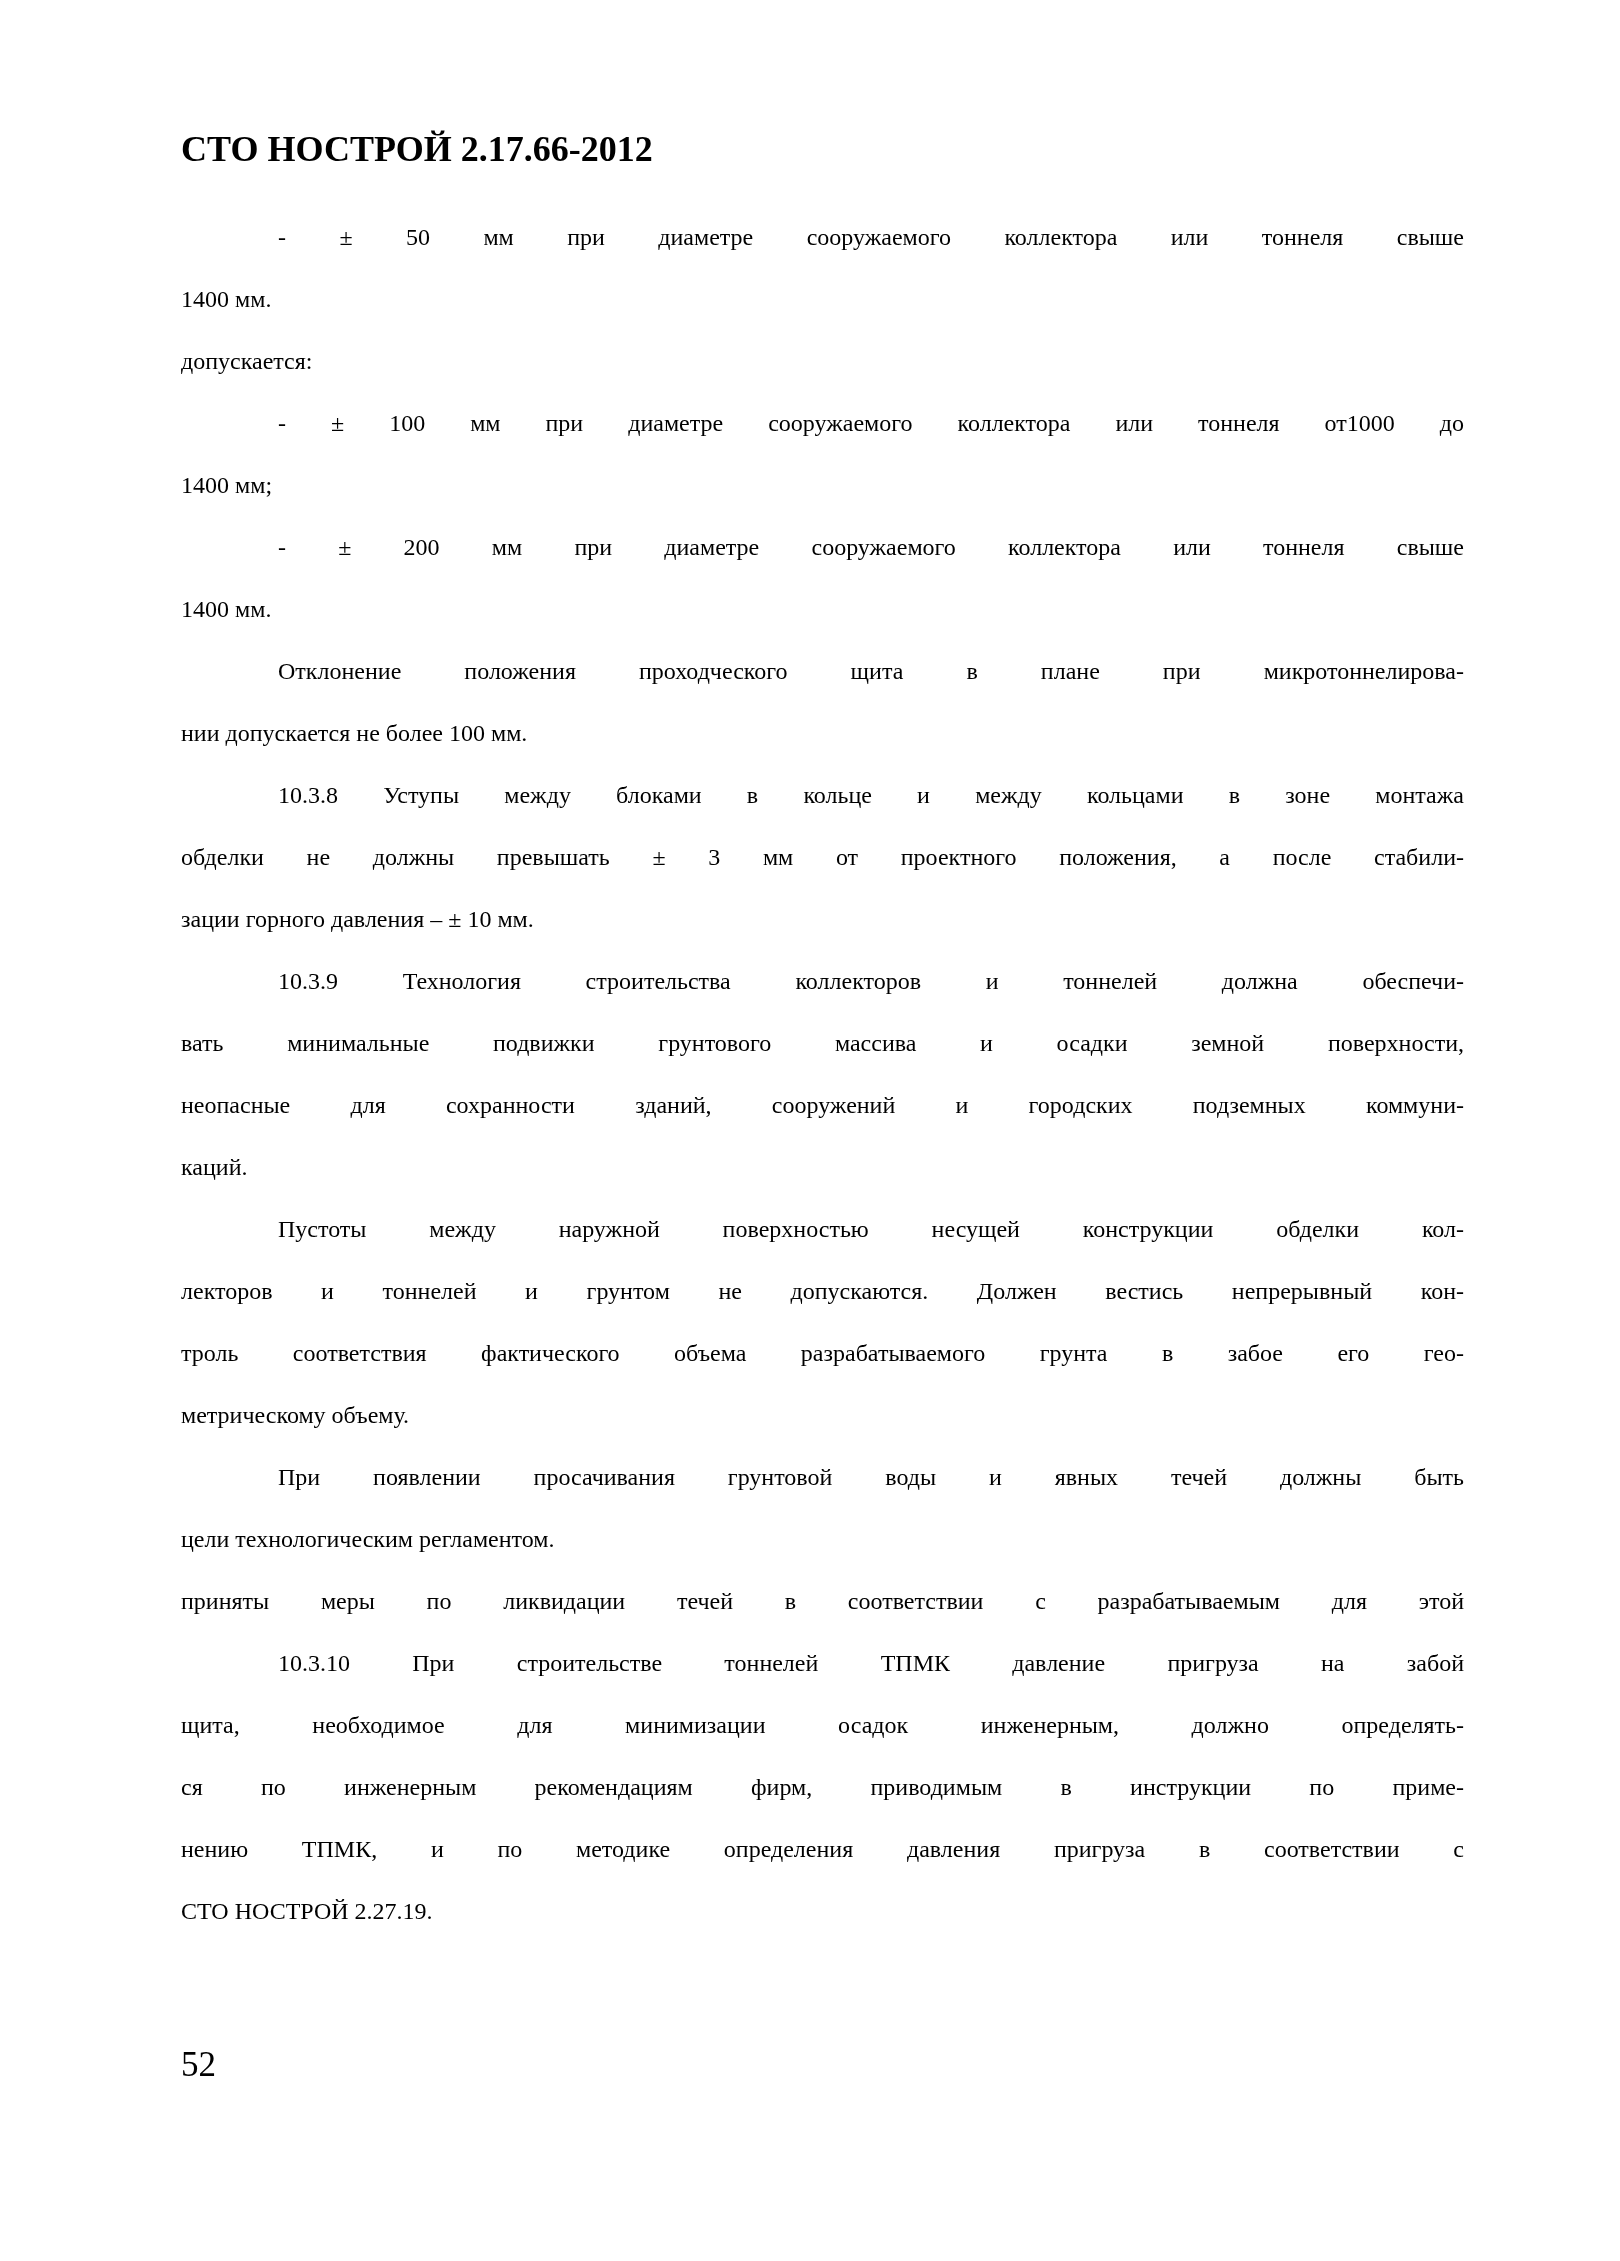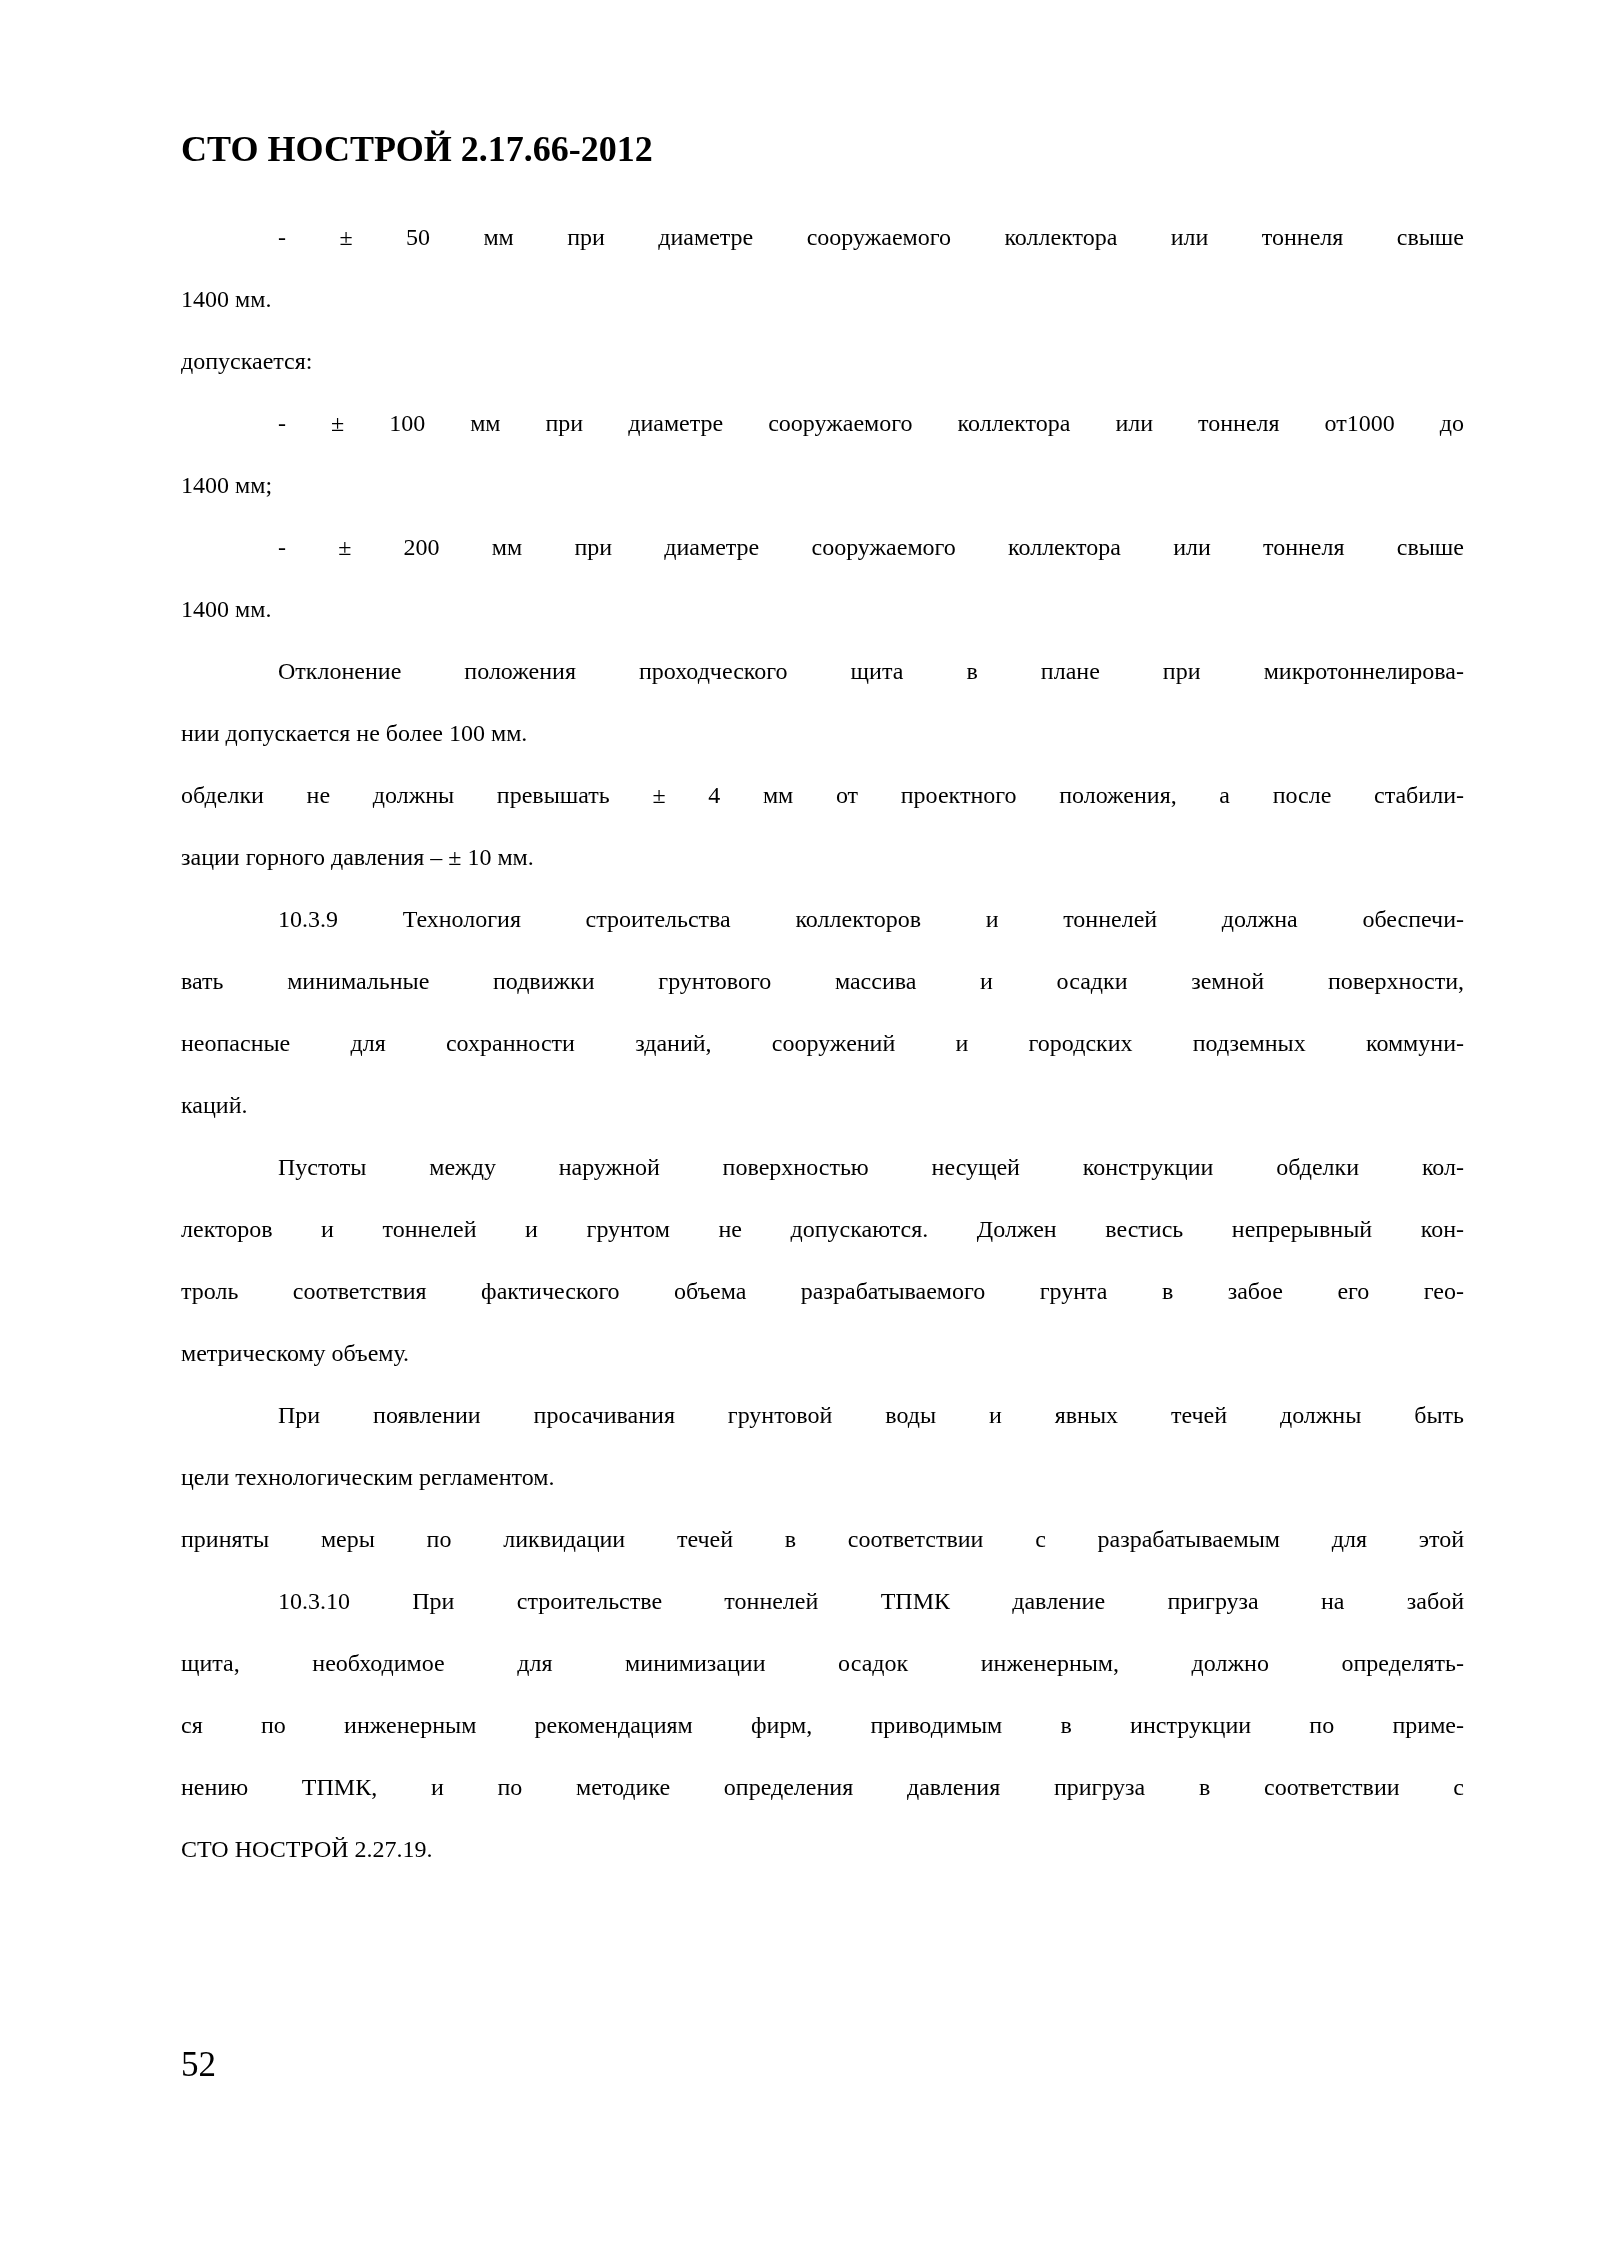--- a/index.html
+++ b/index.html
@@ -62,21 +62,22 @@
   <div class="body-text">
       <div class="line indent justify">- ± 50 мм  при  диаметре  сооружаемого  коллектора  или  тоннеля  свыше</div>
       <div class="line">1400 мм.</div>
       <div class="line">допускается:</div>
       <div class="line indent justify">- ± 100 мм  при  диаметре  сооружаемого  коллектора  или  тоннеля  от1000  до</div>
       <div class="line">1400 мм;</div>
       <div class="line indent justify">- ± 200 мм  при  диаметре  сооружаемого  коллектора  или  тоннеля  свыше</div>
       <div class="line">1400 мм.</div>
       <div class="line indent justify">Отклонение положения проходческого щита в плане при микротоннелирова-</div>
       <div class="line">нии допускается не более 100 мм.</div>
-      <div class="line justify">обделки не должны превышать ± 4 мм от проектного положения, а после стабили-</div>
+      <div class="line indent justify">10.3.8 Уступы  между  блоками  в  кольце  и  между  кольцами  в  зоне  монтажа</div>
+      <div class="line justify">обделки не должны превышать ± 3 мм от проектного положения, а после стабили-</div>
       <div class="line">зации горного давления – ± 10 мм.</div>
       <div class="line indent justify">10.3.9 Технология строительства коллекторов и тоннелей должна обеспечи-</div>
       <div class="line justify">вать  минимальные  подвижки  грунтового  массива  и  осадки  земной  поверхности,</div>
       <div class="line justify">неопасные для сохранности зданий, сооружений и городских подземных коммуни-</div>
       <div class="line">каций.</div>
       <div class="line indent justify">Пустоты между наружной поверхностью несущей конструкции обделки кол-</div>
       <div class="line justify">лекторов и тоннелей и грунтом не допускаются. Должен вестись непрерывный кон-</div>
       <div class="line justify">троль соответствия фактического объема разрабатываемого грунта в забое его гео-</div>
       <div class="line">метрическому объему.</div>
       <div class="line indent justify">При  появлении  просачивания  грунтовой  воды  и  явных  течей  должны  быть</div>

